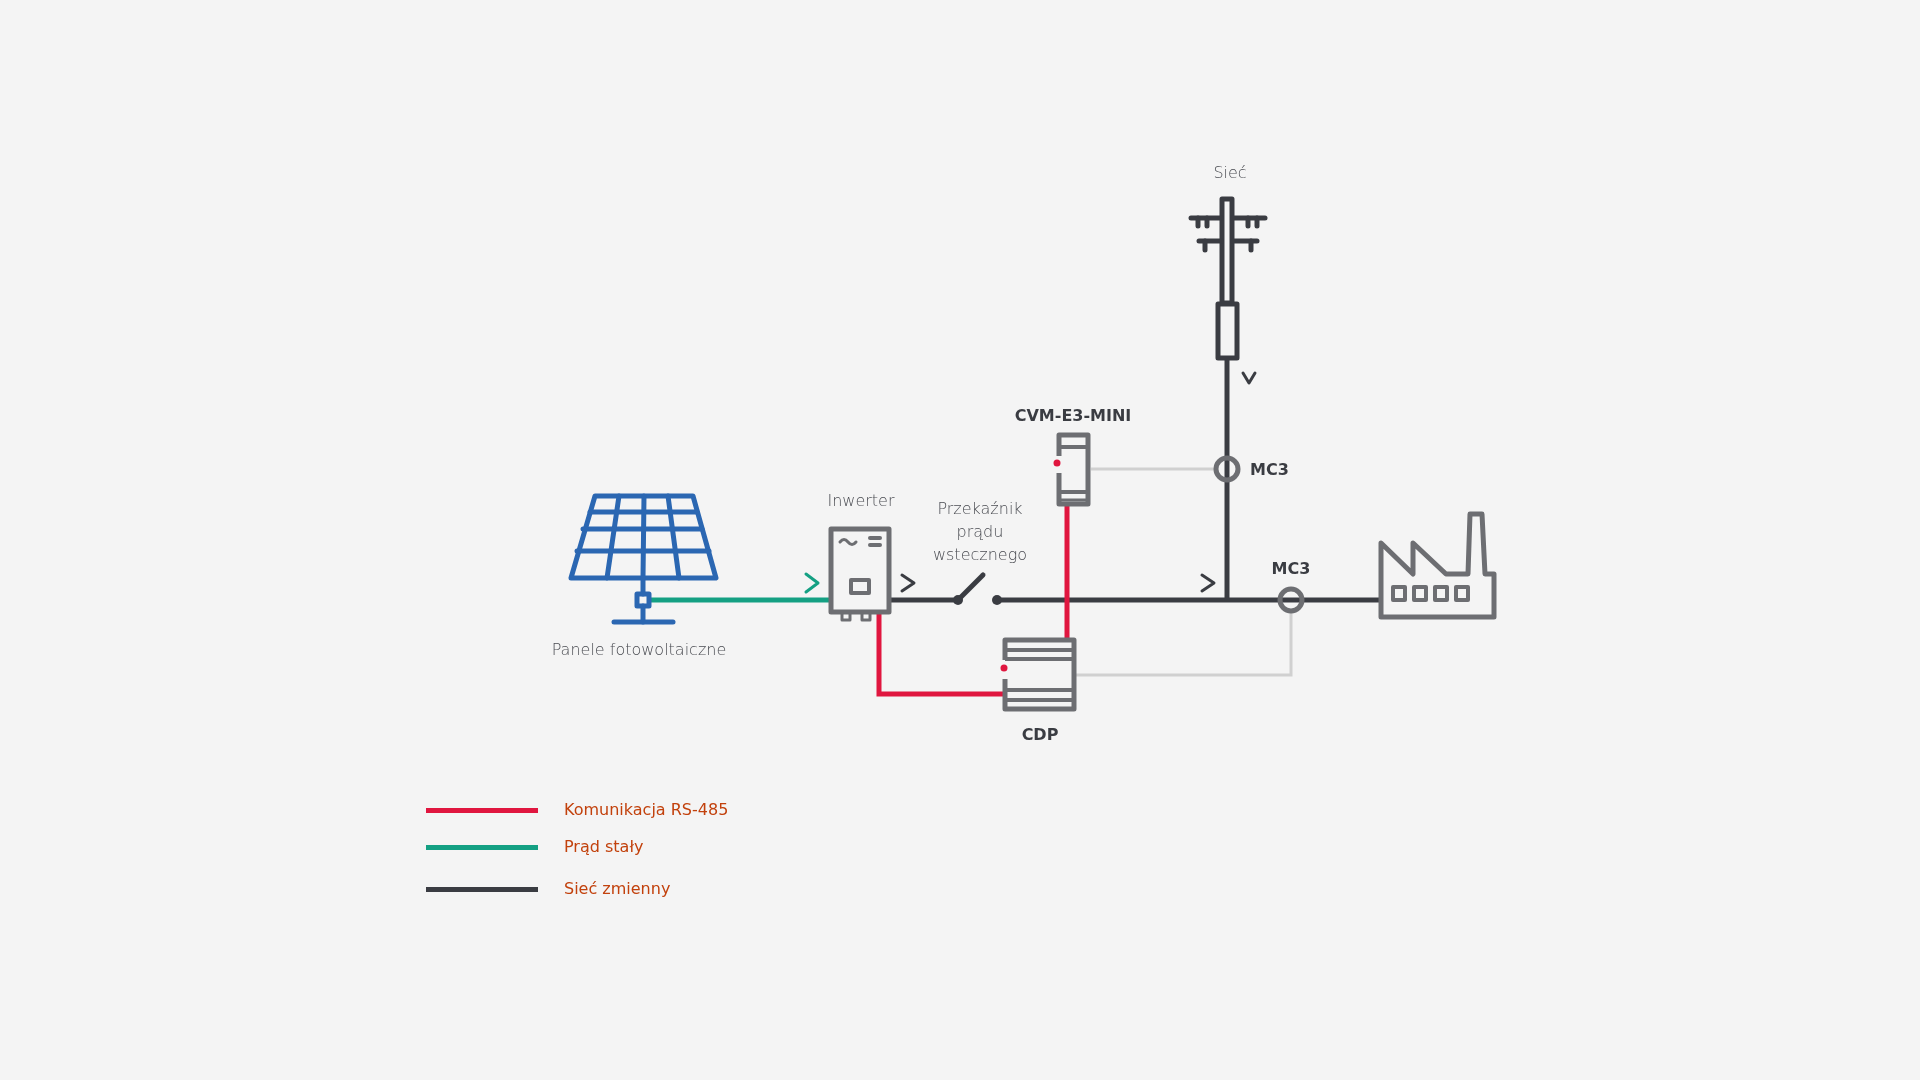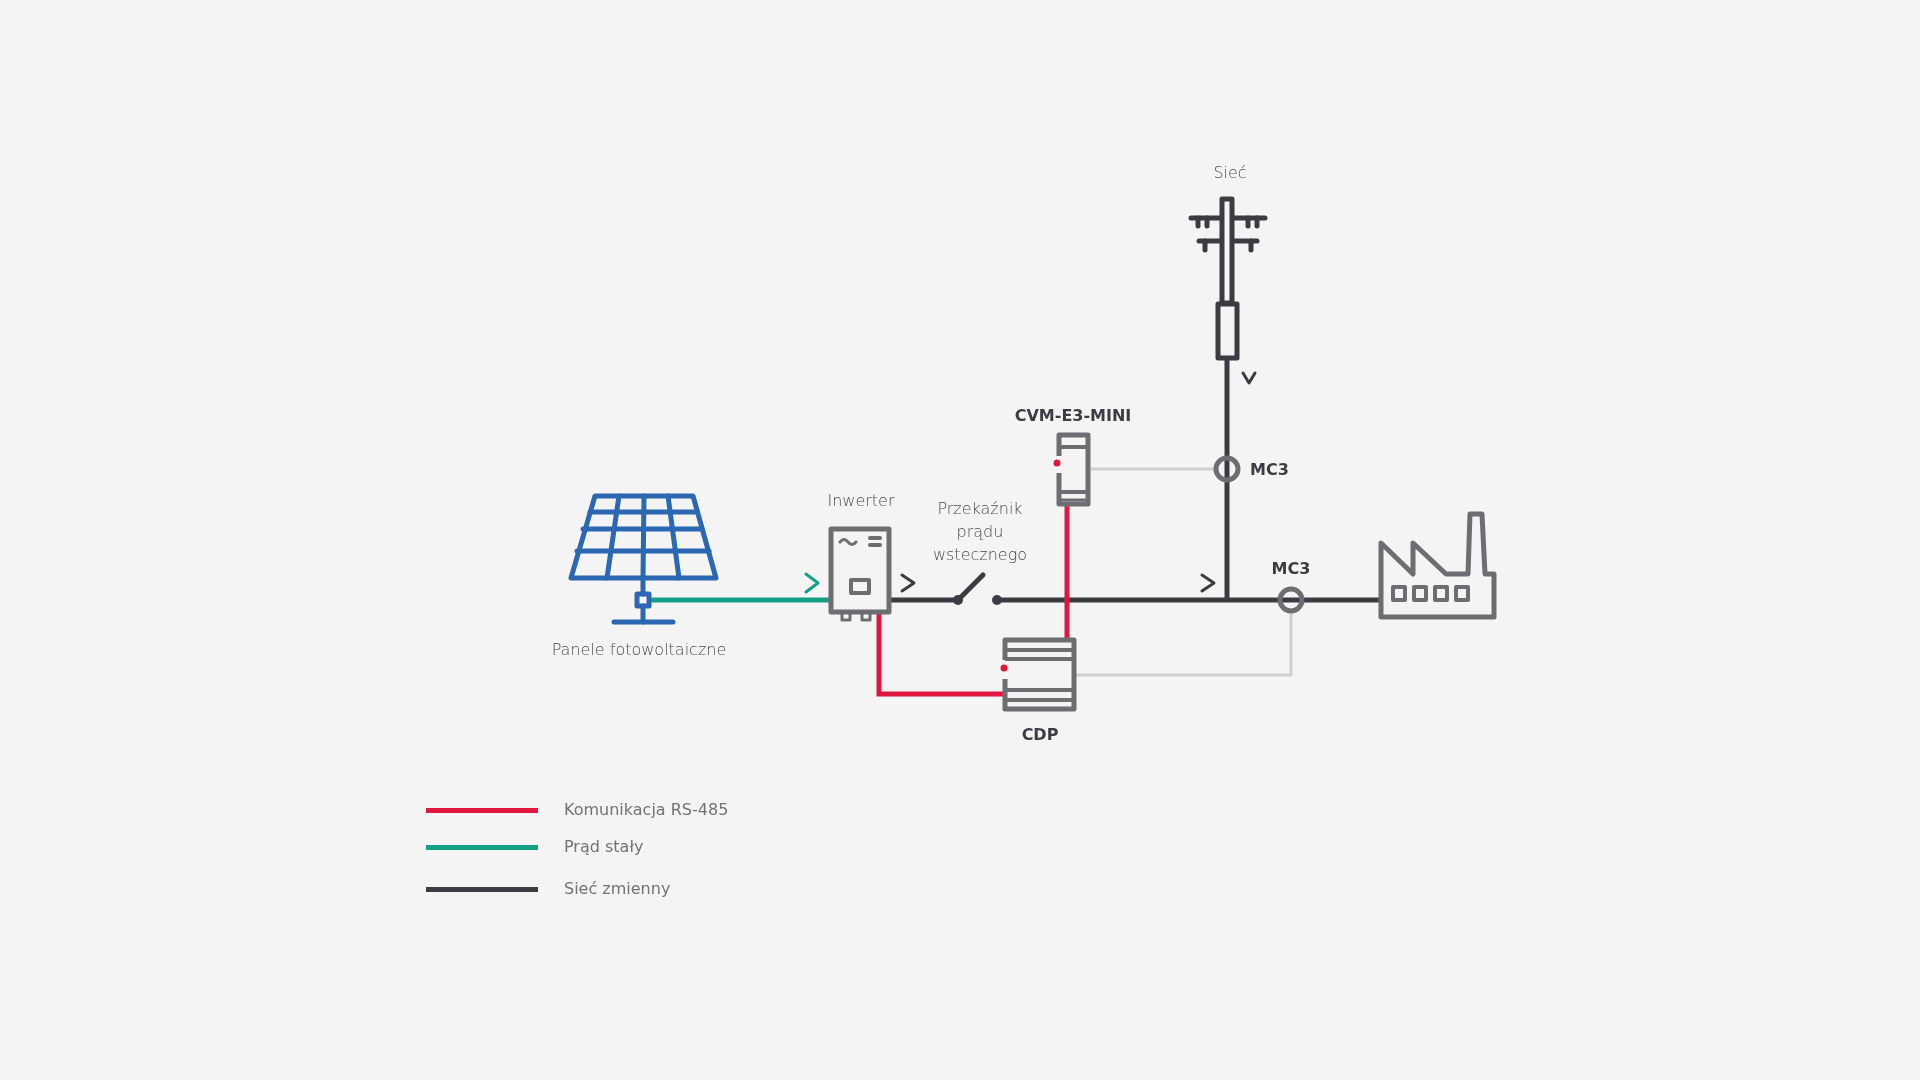--- a/index.html
+++ b/index.html
@@ -18,21 +18,21 @@
       position: absolute; left: 426px; top: 800px;
     }
     .legend-row {
       position: absolute; left: 0; height: 20px; width: 400px;
     }
     .legend-swatch {
       position: absolute; left: 0; top: 8px; width: 112px; height: 5px;
     }
     .legend-label {
       position: absolute; left: 138px; top: 0;
-      font-size: 16px; color: #737373; white-space: nowrap;
+      font-size: 16px; color: #c2410c; white-space: nowrap;
       font-family: "DejaVu Sans", sans-serif;
     }
   </style>
 </head>
 <body>
 
 <svg id="diagram" width="1920" height="1080" viewBox="0 0 1920 1080">
 
   <polyline points="1091,469 1215,469" fill="none" stroke="#d0d0d0" stroke-width="3"></polyline>
   <polyline points="1076,675 1291,675 1291,612" fill="none" stroke="#d0d0d0" stroke-width="3"></polyline>

